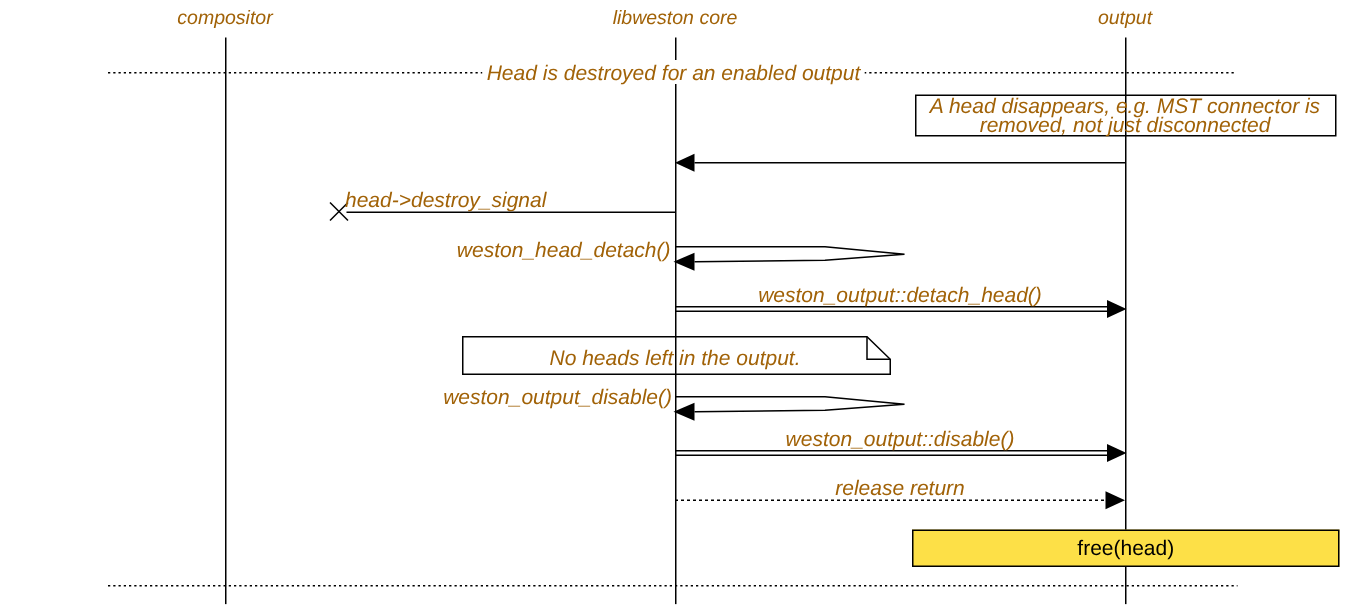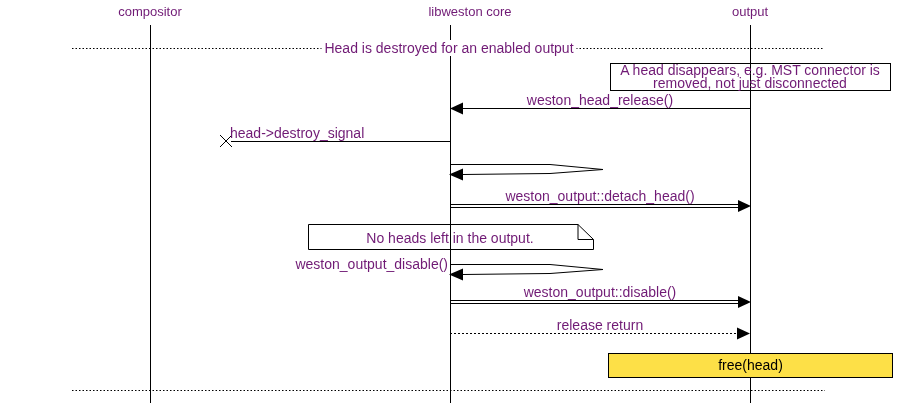--- a/index.html
+++ b/index.html
@@ -10,21 +10,22 @@
     font-family:"Liberation Sans","DejaVu Sans",sans-serif;
     color:#000000;
     overflow:hidden;
   }
   #diagram svg{position:absolute;left:0;top:0;}
   .label{
     position:absolute;
     font-size:14px;
     line-height:16px;
     white-space:nowrap;
-    color:#701a75;
+    color:#a16207;
+    font-style:italic;
   }
   .participant{
     font-size:13px;
     transform:translateX(-50%);
   }
   .center{transform:translateX(-50%);}
   .divider-label{
     background:#ffffff;
     padding:0 3px;
     transform:translateX(-50%);
@@ -104,32 +105,32 @@
       <polygon points="751,302 738,296 738,308" fill="#000"></polygon>
     </g>
 
     <g>
       <line x1="450" y1="333.5" x2="737" y2="333.5" stroke="#000" stroke-width="1" stroke-dasharray="2,2"></line>
       <polygon points="750,333.5 737,327.5 737,339.5" fill="#000"></polygon>
     </g>
   </svg>
 
   <div class="label participant" style="left:150px;top:4px;">compositor</div>
-  <div class="label participant" style="left:450px;top:4px;margin-left:20px;">libweston core</div>
+  <div class="label participant" style="left:450px;top:4px;">libweston core</div>
   <div class="label participant" style="left:750px;top:4px;">output</div>
 
   <div class="label divider-label" style="left:449px;top:40px;">Head is destroyed for an enabled output</div>
 
   <div class="label note-line" style="left:610px;top:64px;">A head disappears, e.g. MST connector is</div>
   <div class="label note-line" style="left:610px;top:77px;">removed, not just disconnected</div>
 
-  <div class="label center" style="left:600px;top:92px;">weston_head_release()</div>
 
   <div class="label" style="left:230px;top:125px;">head-&gt;destroy_signal</div>
 
+  <div class="label self-label" style="right:453px;top:158px;">weston_head_detach()</div>
 
   <div class="label center" style="left:600px;top:188px;">weston_output::detach_head()</div>
 
   <div class="label center" style="left:450px;top:230px;">No heads left in the output.</div>
 
   <div class="label self-label" style="right:452px;top:256px;">weston_output_disable()</div>
 
   <div class="label center" style="left:600px;top:284px;">weston_output::disable()</div>
 
   <div class="label center" style="left:600px;top:317px;">release return</div>

